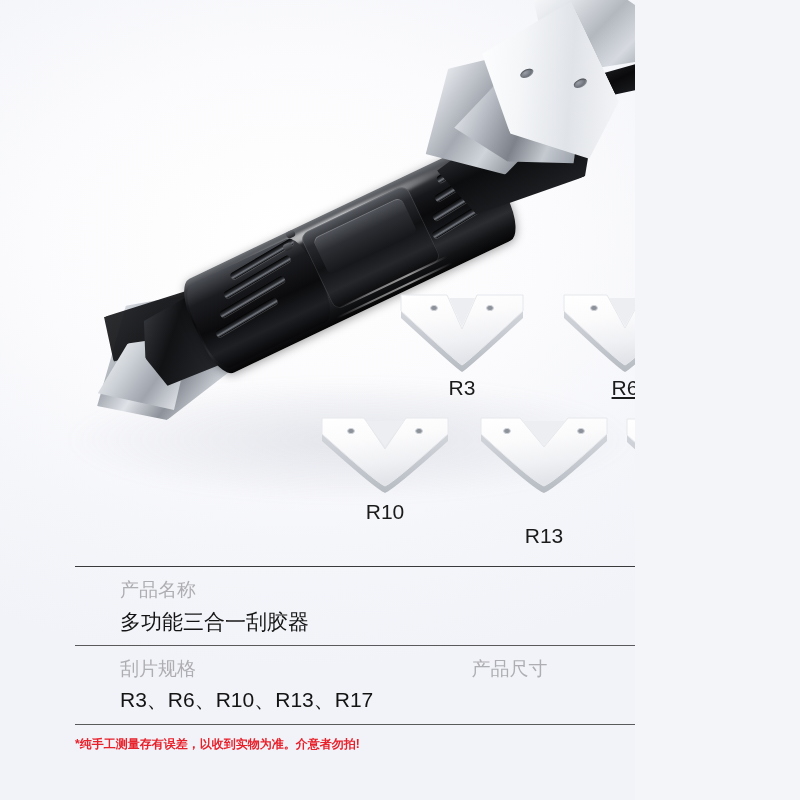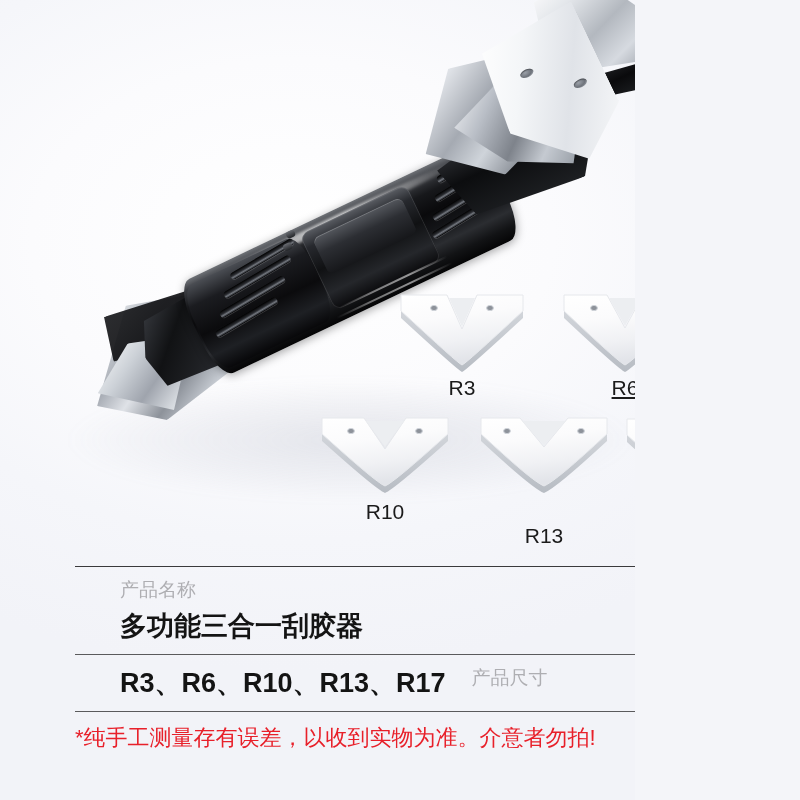--- a/index.html
+++ b/index.html
@@ -266,32 +266,32 @@
   }
   .spec-cell.right { width: 300px; }
   .spec-label {
     font-size: 19px;
     color: #aeaeb2;
     line-height: 1.5;
     margin-bottom: 2px;
     font-family: "Liberation Sans", "DejaVu Sans", sans-serif;
   }
   .spec-value {
-    font-size: 27px;
+    font-size: 21px;
     color: #141414;
     line-height: 1.45;
     font-family: "Liberation Sans", "DejaVu Sans", sans-serif;
-    font-weight: bold;
   }
   .note {
-    font-size: 22px;
+    font-size: 12px;
     color: #e8202a;
     padding: 11px 0 0 0;
     line-height: 1.4;
     font-family: "Liberation Sans", "DejaVu Sans", sans-serif;
+    font-weight: bold;
   }
 </style>
 </head>
 <body>
 
 <div class="page">
 
   <div class="photo">
 
     <div class="tool-shadow"></div>
@@ -457,20 +457,21 @@
         <div class="spec-value">多功能三合一刮胶器</div>
       </div>
       <div class="spec-cell right">
       </div>
     </div>
 
     <div class="rule light"></div>
 
     <div class="spec-row">
       <div class="spec-cell">
+        <div class="spec-label">刮片规格</div>
         <div class="spec-value">R3、R6、R10、R13、R17</div>
       </div>
       <div class="spec-cell right">
         <div class="spec-label">产品尺寸</div>
       </div>
     </div>
 
     <div class="rule light"></div>
 
     <div class="note">*纯手工测量存有误差，以收到实物为准。介意者勿拍!</div>

